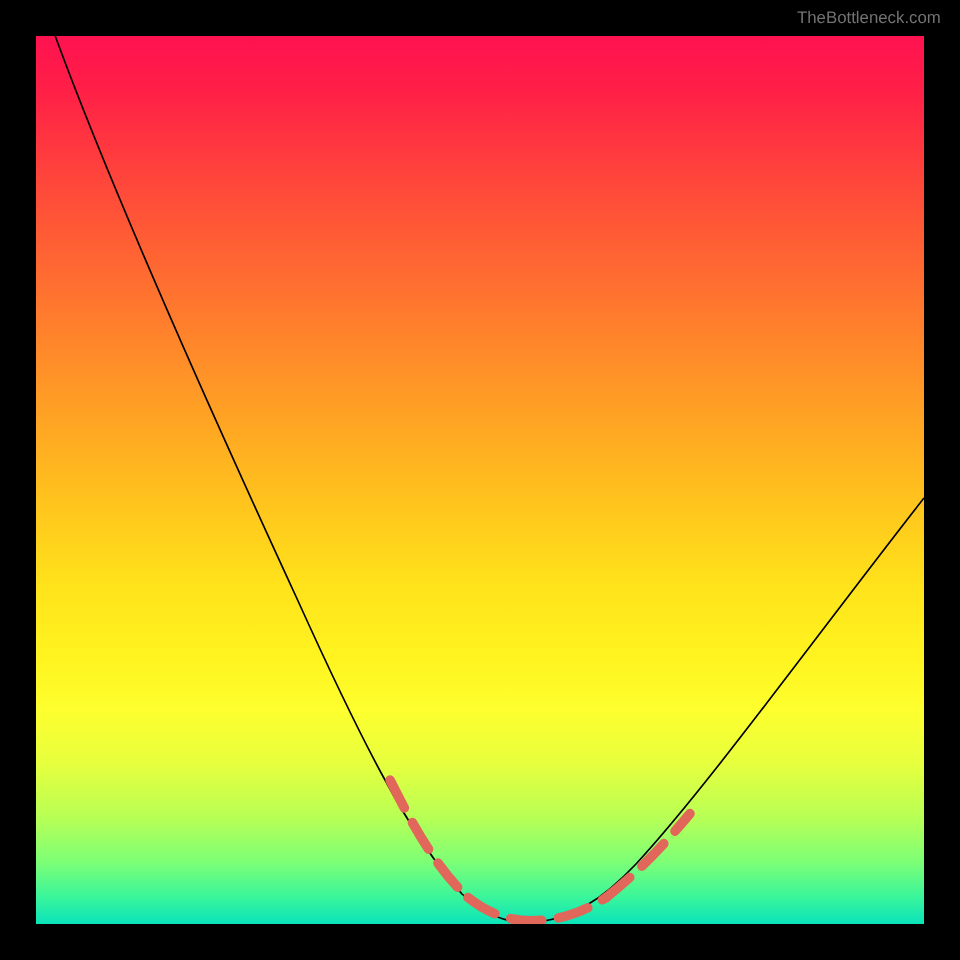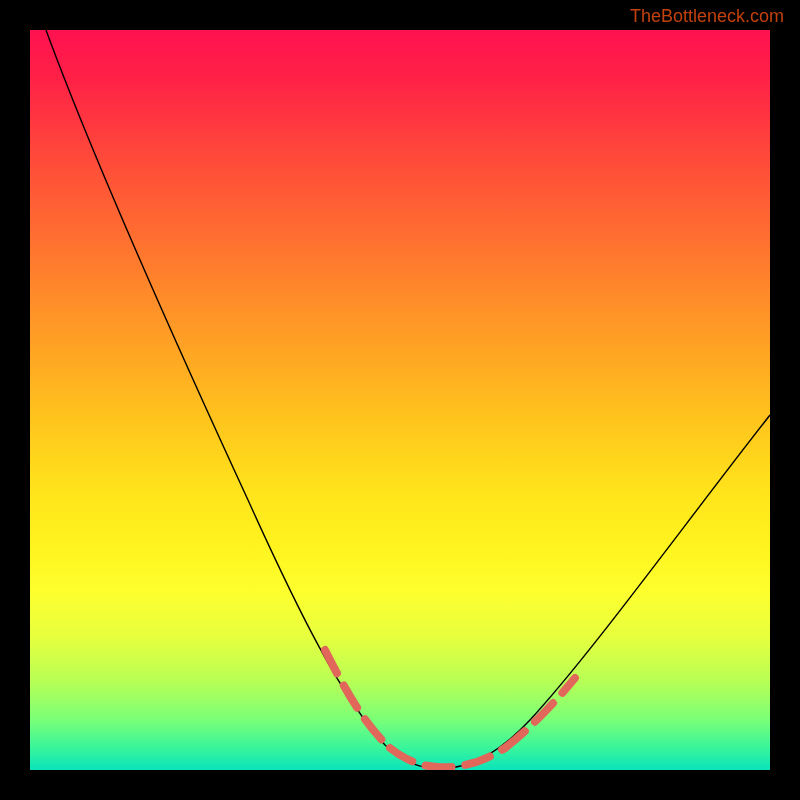--- a/index.html
+++ b/index.html
@@ -1,18 +1,18 @@
 <!DOCTYPE html>
 <html><head>
 <meta charset="utf-8">
 <style>
 *{margin:0;padding:0;box-sizing:border-box}
 body{background:#000;width:800px;height:800px;position:relative;font-family:Arial,sans-serif}
 .chart-wrap{position:absolute;top:0;left:0;width:800px;height:800px}
-.watermark{position:absolute;top:6px;right:16px;color:#c2410c;font-size:18px;font-weight:400;z-index:10}
+.watermark{position:absolute;top:6px;right:16px;color:#737373;font-size:14px;font-weight:400;z-index:10}
 .plot-area{position:absolute;top:30px;left:30px;width:740px;height:740px;background:linear-gradient(to bottom,#ff1250 0%,#ff1f47 6%,#ff453b 16%,#ff6f30 28%,#ff9926 40%,#ffc21d 52%,#ffe31b 62%,#fff41f 70%,#fdff2e 76%,#e6ff3e 82%,#b8ff55 88%,#7dff76 93%,#39f59b 97%,#0ae3bb 100%);overflow:hidden}
 svg.curve{position:absolute;top:0;left:0;width:740px;height:740px}
 .curve path.main{fill:none;stroke:#000;stroke-width:1.4}
 .curve path.dash{fill:none;stroke:#e0675a;stroke-width:8;stroke-linecap:round;stroke-dasharray:26 14}
 </style>
 </head>
 <body>
 
 <div class="chart-wrap">
   <div class="watermark">TheBottleneck.com</div>

